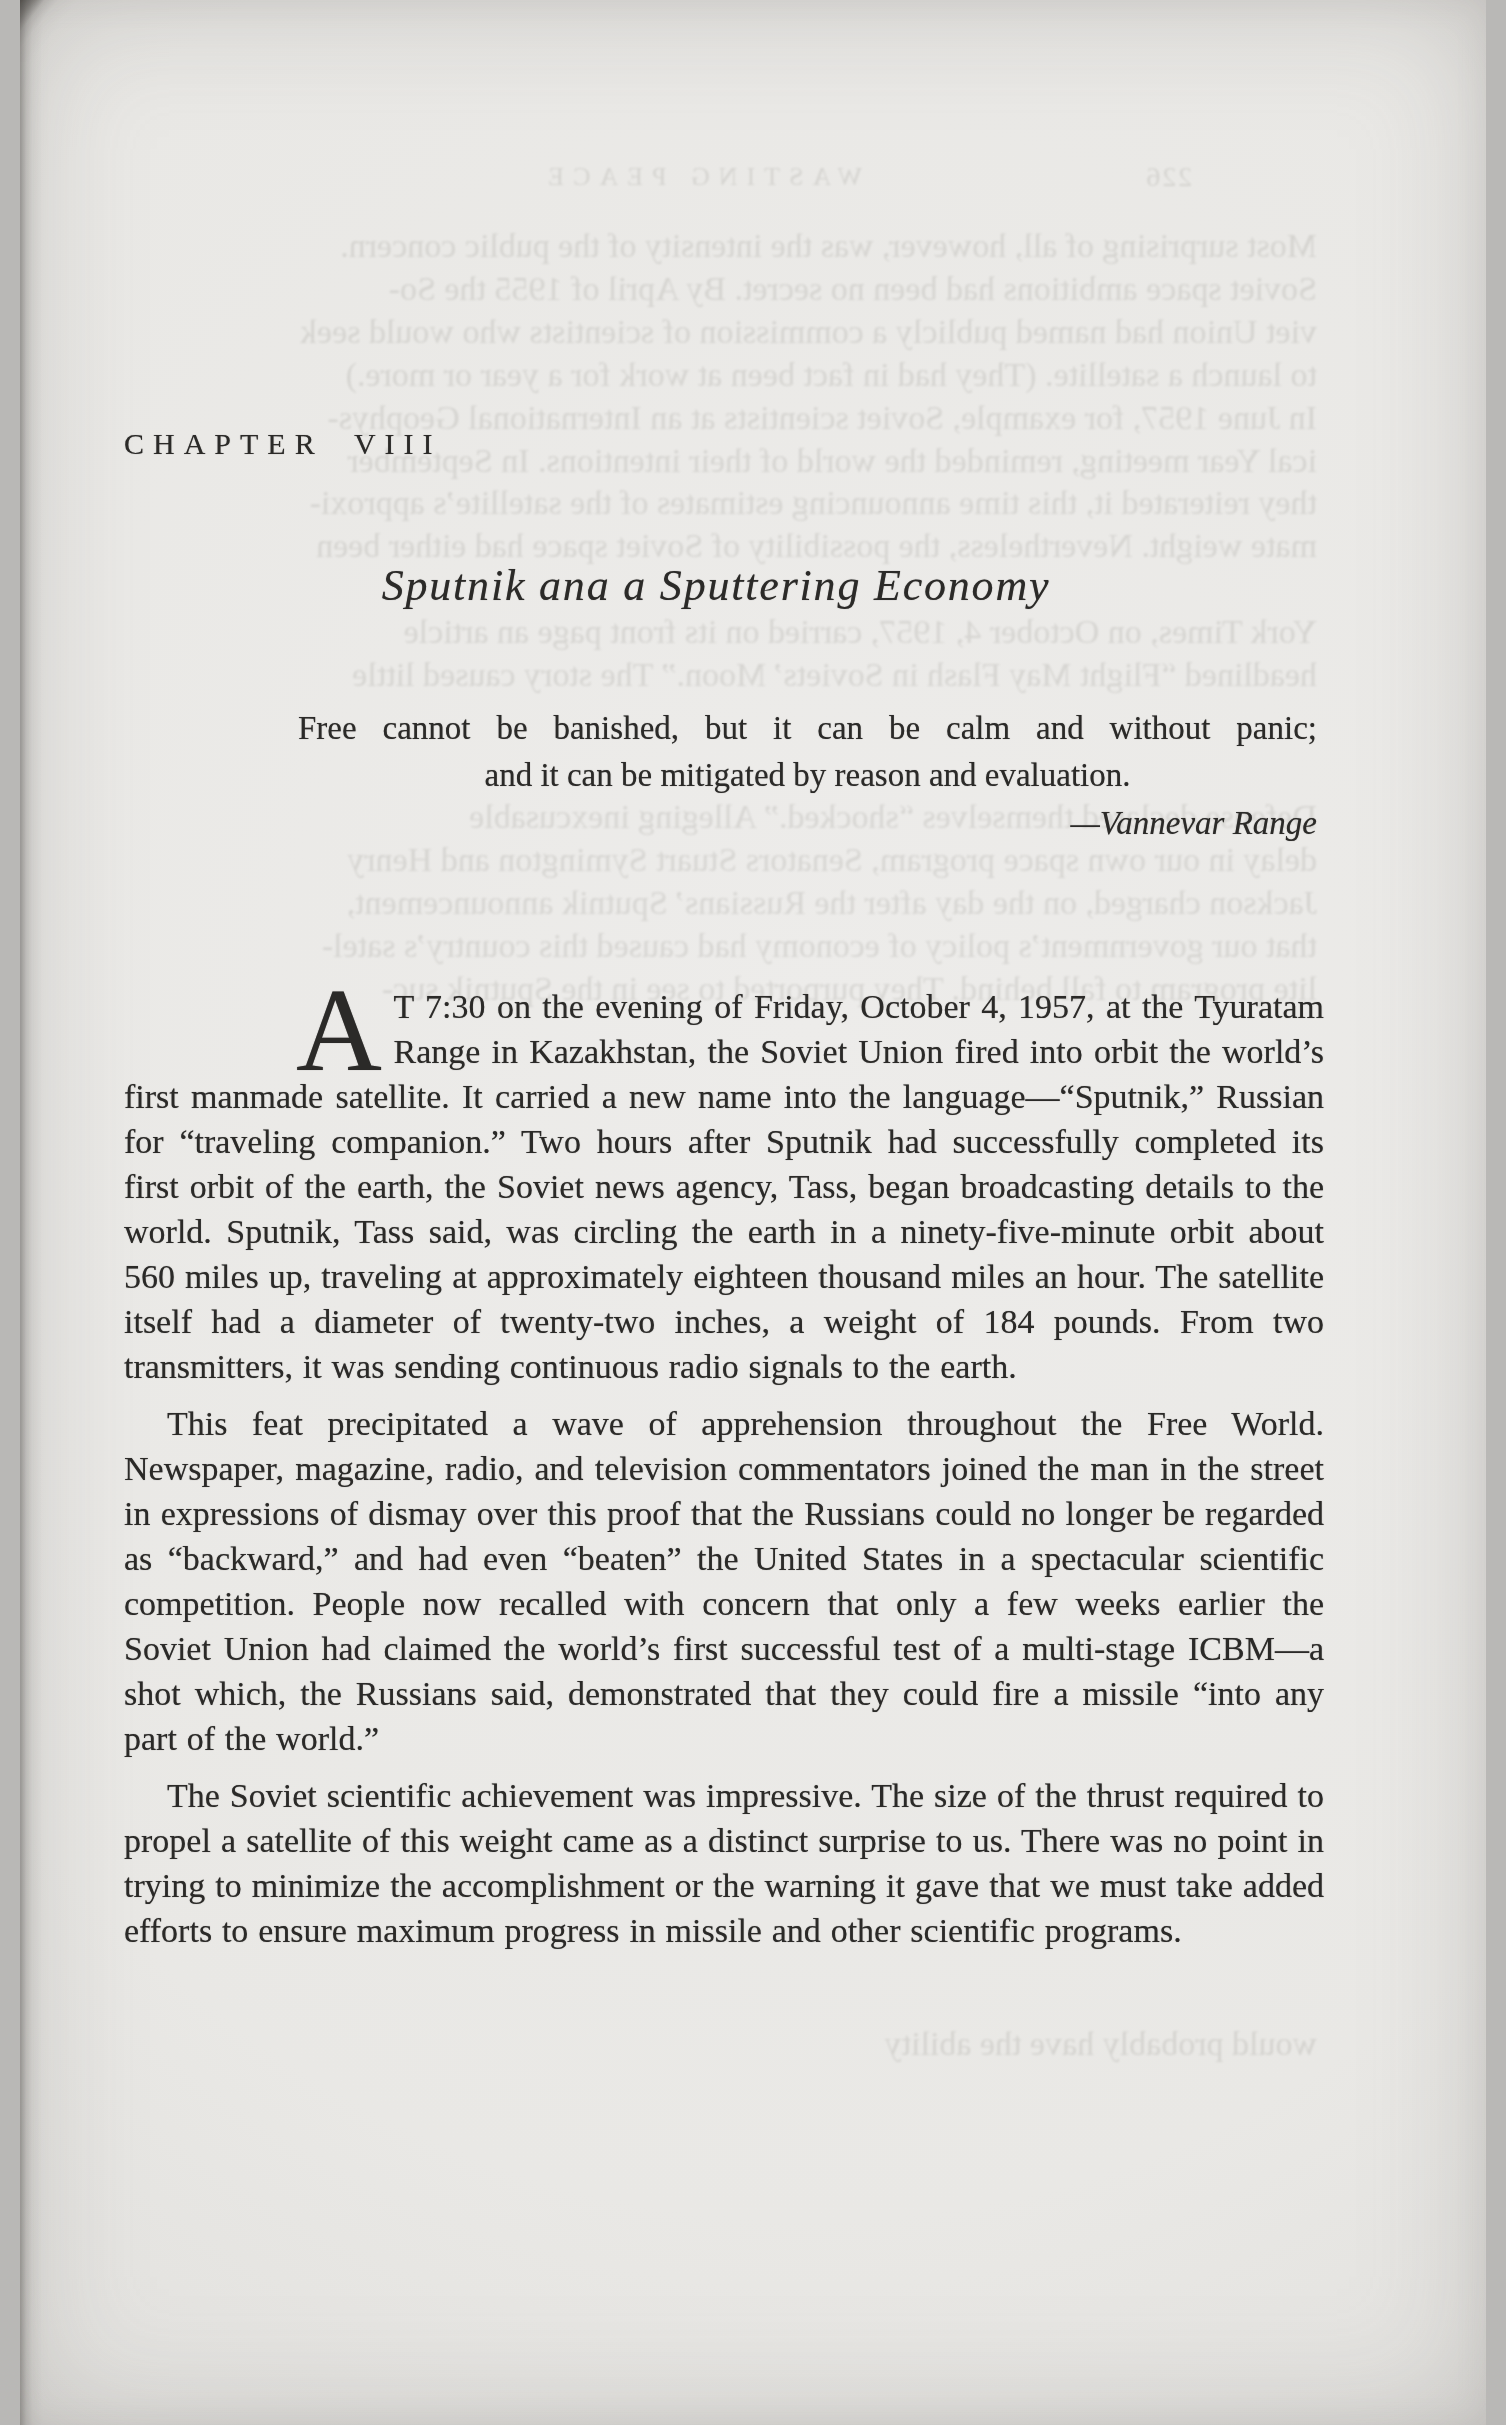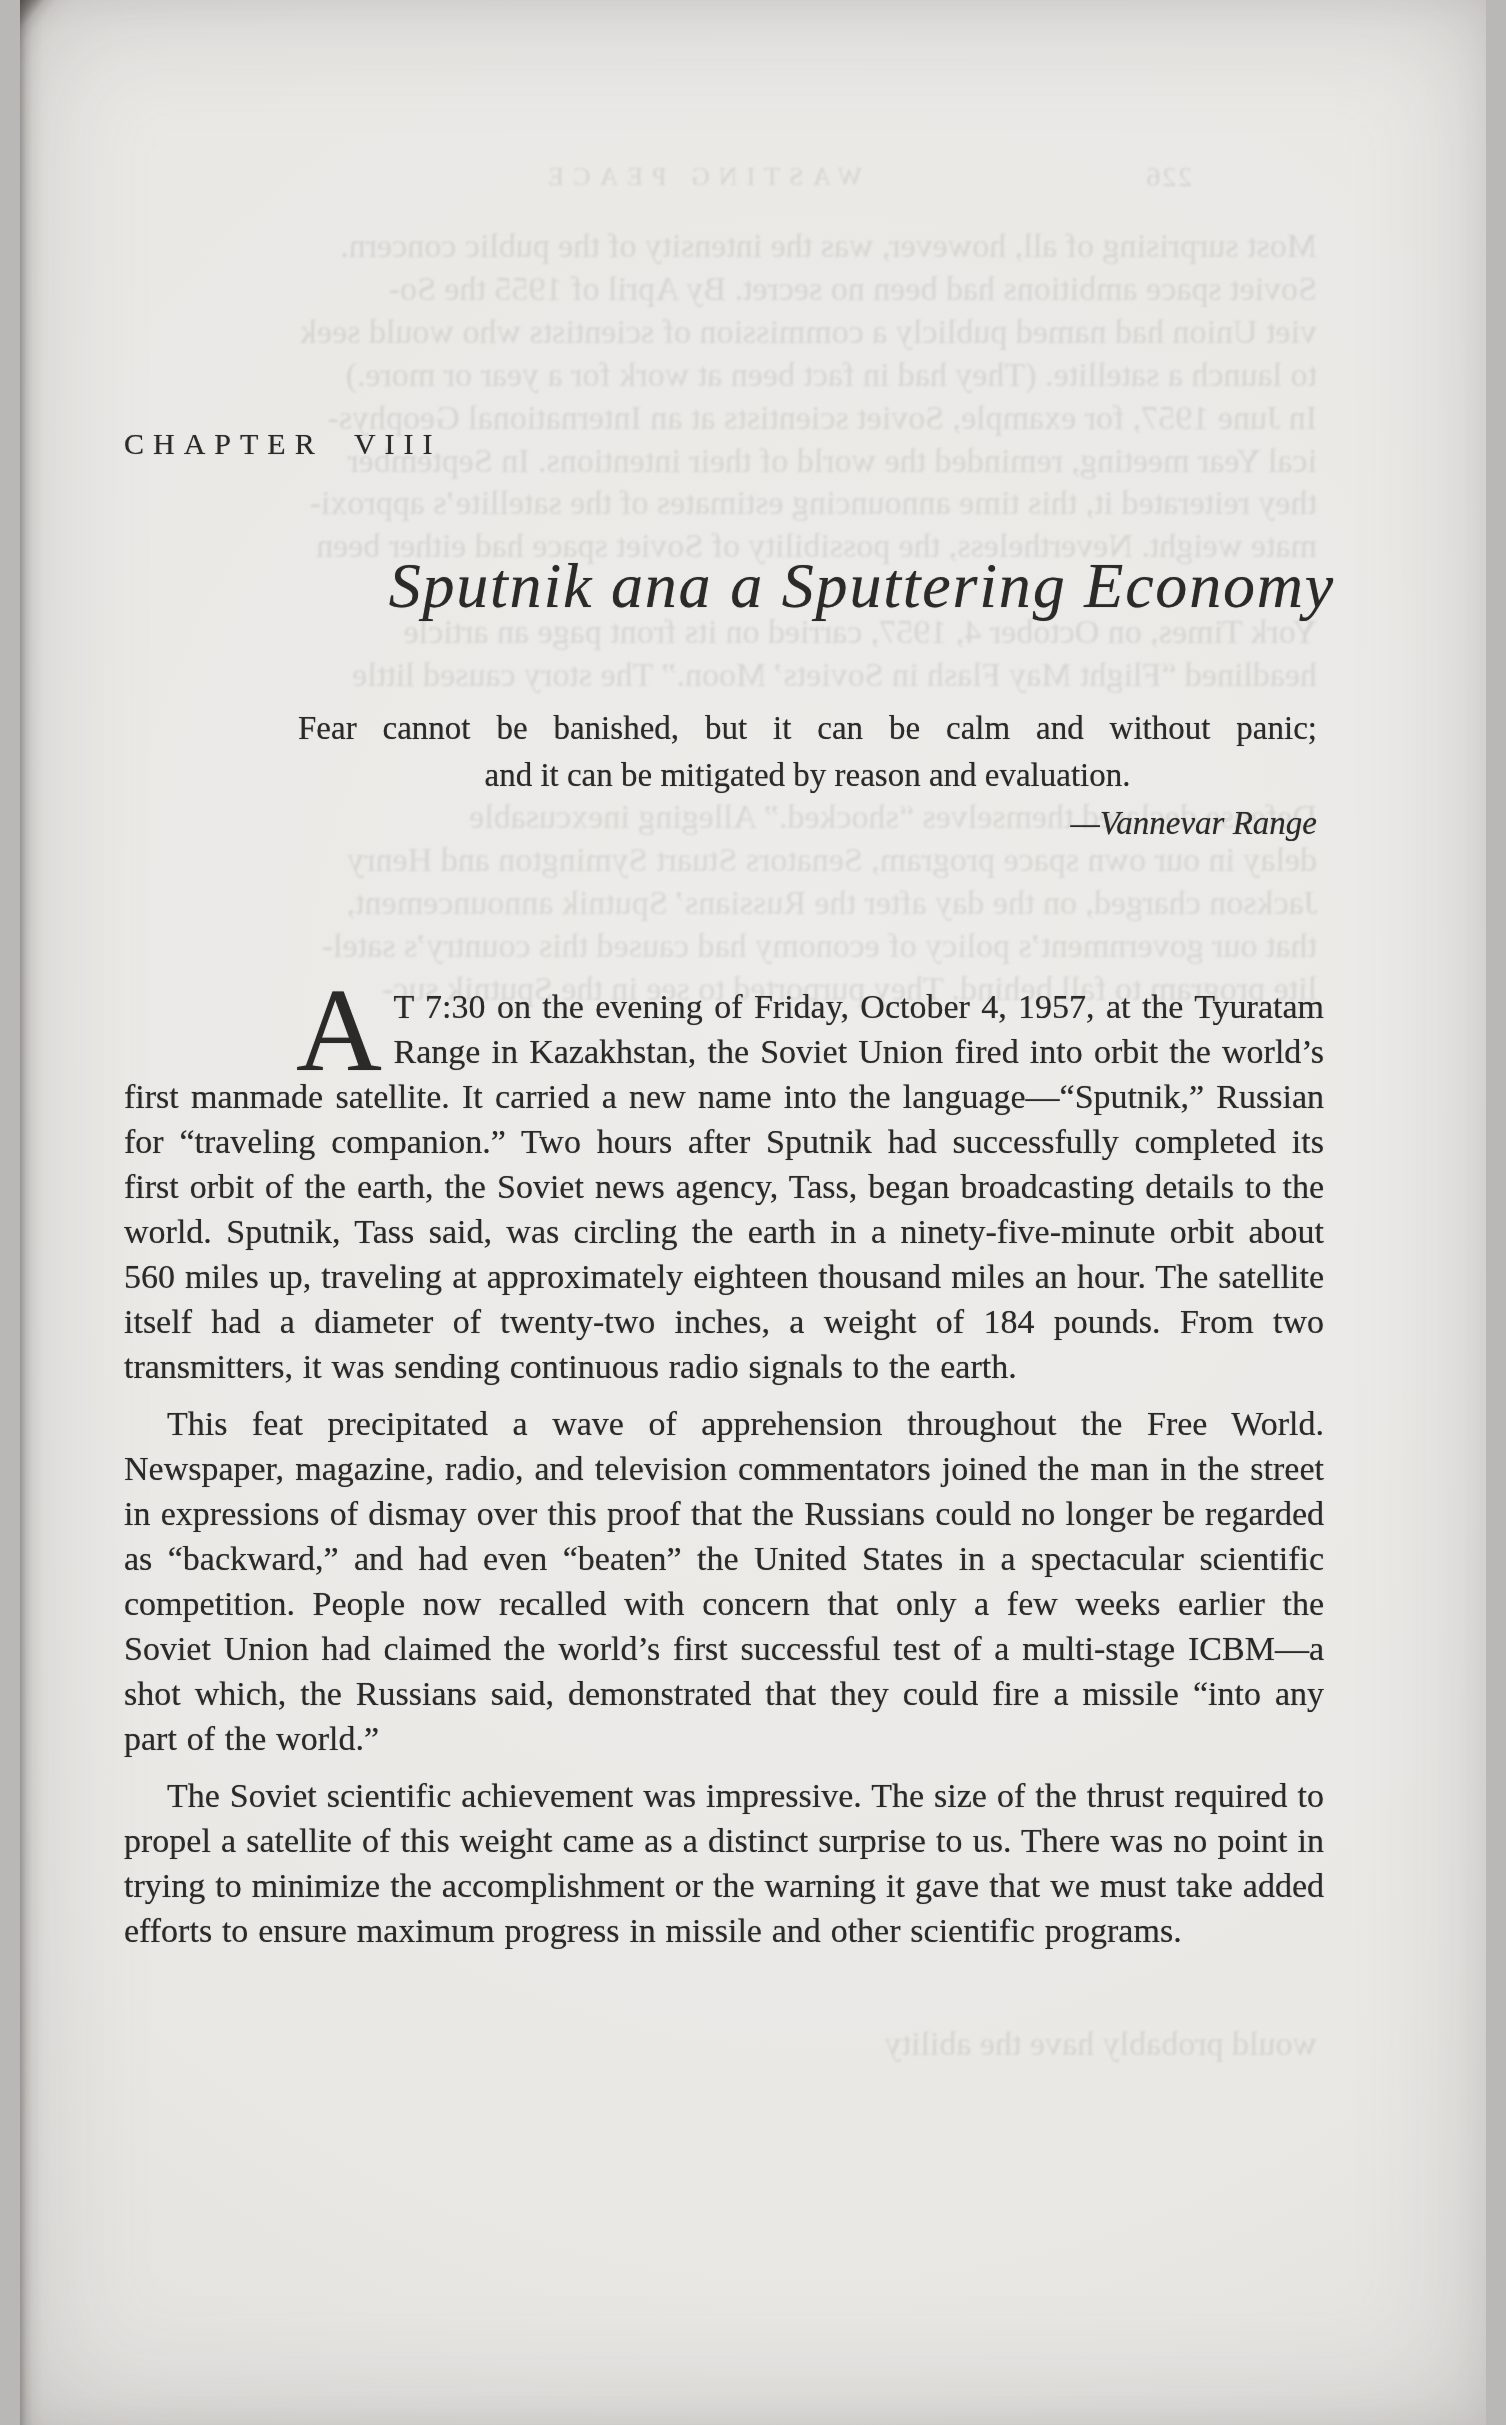--- a/index.html
+++ b/index.html
@@ -24,22 +24,22 @@
   
   .bleed-layer{position:absolute;inset:0;transform:scaleX(-1);
     opacity:0.16;color:#69675f;filter:blur(1.2px);pointer-events:none;}
   .bleed-line{position:absolute;font-size:34px;white-space:nowrap;}
   .bleed-pagenum{position:absolute;font-size:28px;letter-spacing:1.8px;}
   .bleed-head{position:absolute;font-size:26px;letter-spacing:9px;}
   
   .ink{text-shadow:0 0 0.9px rgba(43,42,40,0.55);}
   .chapter-label{position:absolute;left:104px;top:427px;
     font-size:30px;letter-spacing:9px;word-spacing:14.3px;}
-  .chapter-title{position:absolute;left:115px;top:541px;width:1200px;
-    text-align:right;font-style:italic;font-size:64px;letter-spacing:1.8px;line-height:89px;}
+  .chapter-title{position:absolute;left:96px;top:541px;width:1200px;
+    text-align:center;font-style:italic;font-size:44px;letter-spacing:1.8px;line-height:89px;}
   .epigraph{position:absolute;left:278px;top:705px;width:1019px;
     font-size:33px;line-height:47px;}
   .epigraph-line-1{text-align:justify;text-align-last:justify;}
   .epigraph-line-2{text-align:center;}
   .epigraph-attribution{text-align:right;font-style:italic;margin-top:0.9px;}
   .body-text{position:absolute;left:104px;top:984px;width:1200px;
     font-size:34px;line-height:45px;text-align:justify;word-spacing:1.3px;}
   .body-text p{margin:0;padding:0;}
   .body-text p.indent{text-indent:43px;margin-top:12px;}
   .dropcap{float:left;font-size:119px;line-height:87px;height:87px;
@@ -73,21 +73,21 @@
     </div>
 
   <div class="corner-mark"></div>
   <div class="edge-left-shadow"></div>
 
   <div class="chapter-label ink">CHAPTER VIII</div>
 
   <div class="chapter-title ink">Sputnik ana a Sputtering Economy</div>
 
   <div class="epigraph ink">
-    <div class="epigraph-line-1">Fear cannot be banished, but it can be calm and without panic;</div>
+    <div class="epigraph-line-1">Free cannot be banished, but it can be calm and without panic;</div>
     <div class="epigraph-line-2">and it can be mitigated by reason and evaluation.</div>
     <div class="epigraph-attribution">—Vannevar Range</div>
   </div>
 
   <div class="body-text ink">
 
   <p><span class="dropcap">A</span>T 7:30 on the evening of Friday, October 4, 1957, at the Tyuratam Range in Kazakhstan, the Soviet Union fired into orbit the world’s first manmade satellite. It carried a new name into the language—“Sputnik,” Russian for “traveling companion.” Two hours after Sputnik had successfully completed its first orbit of the earth, the Soviet news agency, Tass, began broadcasting details to the world. Sputnik, Tass said, was circling the earth in a ninety-five-minute orbit about 560 miles up, traveling at approximately eighteen thousand miles an hour. The satellite itself had a diameter of twenty-two inches, a weight of 184 pounds. From two transmitters, it was sending continuous radio signals to the earth.</p>
       <p class="indent">This feat precipitated a wave of apprehension throughout the Free World. Newspaper, magazine, radio, and television commentators joined the man in the street in expressions of dismay over this proof that the Russians could no longer be regarded as “backward,” and had even “beaten” the United States in a spectacular scientific competition. People now recalled with concern that only a few weeks earlier the Soviet Union had claimed the world’s first successful test of a multi-stage ICBM—a shot which, the Russians said, demonstrated that they could fire a missile “into any part of the world.”</p>
       <p class="indent">The Soviet scientific achievement was impressive. The size of the thrust required to propel a satellite of this weight came as a distinct surprise to us. There was no point in trying to minimize the accomplishment or the warning it gave that we must take added efforts to ensure maximum progress in missile and other scientific programs.</p>
     </div>

